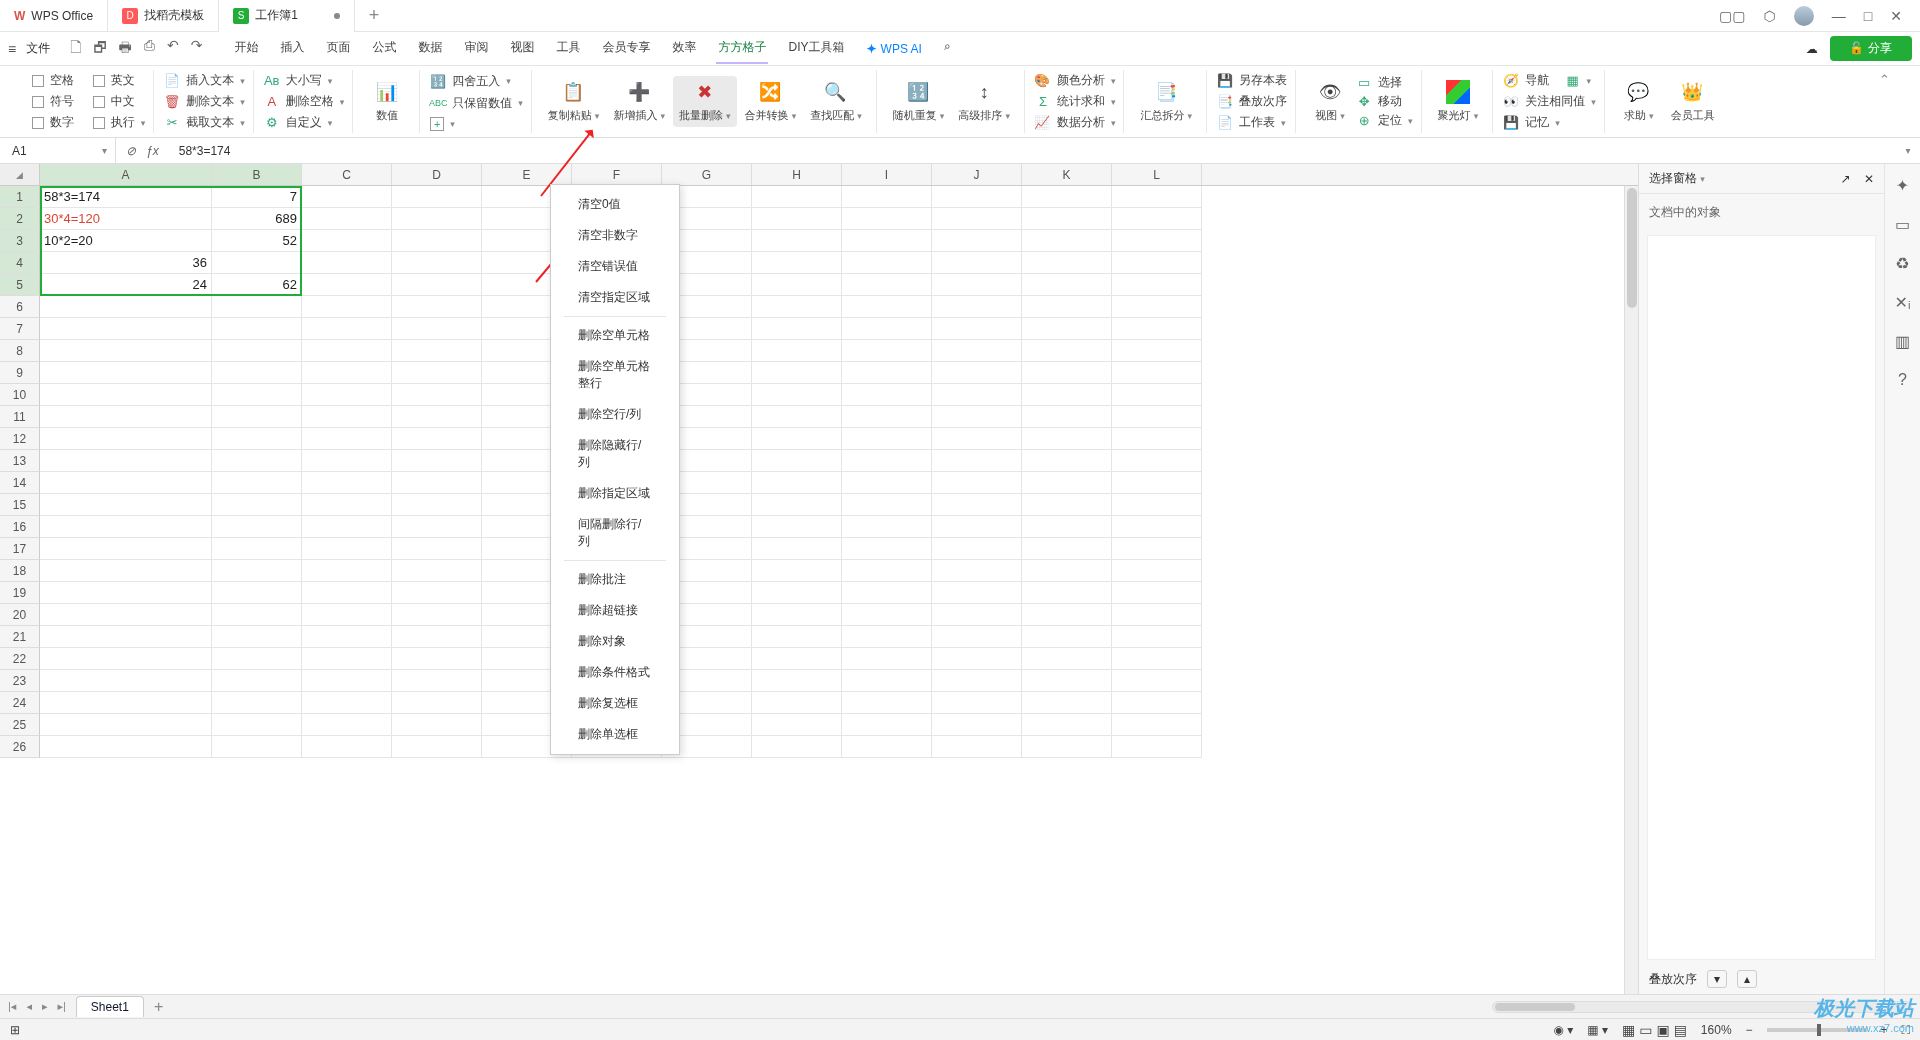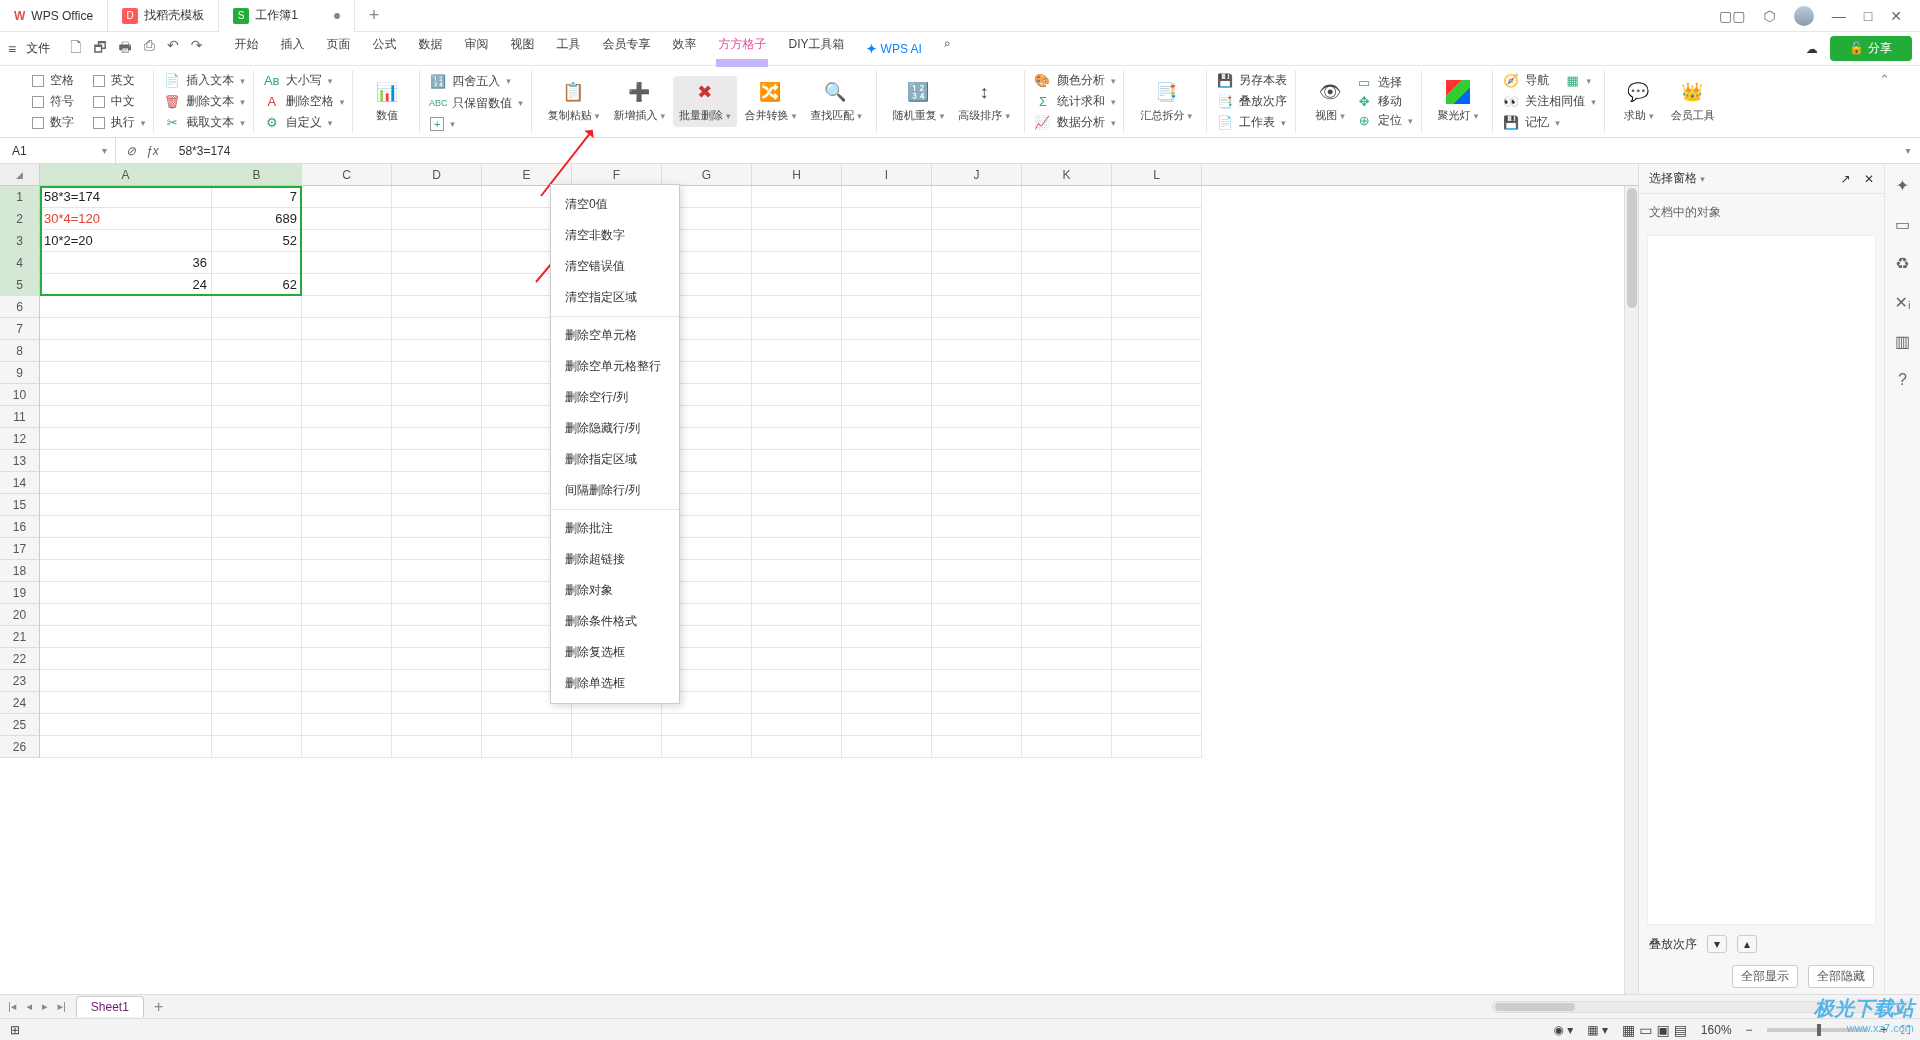--- a/index.html
+++ b/index.html
@@ -15,21 +15,21 @@
   .tab .plus { font-size: 18px; color: #888; }
   .title-right { margin-left: auto; display: flex; gap: 18px; padding: 0 18px; align-items: center; font-size: 14px; color: #666; }
   .avatar { width: 20px; height: 20px; border-radius: 50%; background: linear-gradient(#bcd, #89a); }
   
   .menubar { height: 34px; background: #fff; display: flex; align-items: center; border-bottom: 1px solid #e5e5e5; padding: 0 8px; }
   .menubar .left { display: flex; align-items: center; gap: 10px; }
   .menubar .hamb { font-size: 14px; color: #555; }
   .menubar .quick { display: flex; gap: 12px; padding: 0 10px; color: #666; font-size: 14px; }
   .tabs { display: flex; gap: 18px; margin-left: 20px; }
   .tabs span { padding: 6px 2px; cursor: pointer; color: #444; }
-  .tabs span.active { color: #ec4899; border-bottom: 8px solid #c4b5fd; font-weight: 500; }
+  .tabs span.active { color: #15803d; border-bottom: 2px solid #c4b5fd; font-weight: 500; }
   .tabs .ai { color: #0a84ff; display: flex; align-items: center; gap: 4px; }
   .menubar .right { margin-left: auto; display: flex; gap: 12px; align-items: center; }
   .share-btn { background: #22ac38; color: #fff; border-radius: 4px; padding: 4px 20px; font-size: 12px; }
   
   .ribbon { height: 72px; background: #fff; display: flex; border-bottom: 1px solid #ddd; padding: 4px 24px; gap: 2px; }
   .rgroup { display: flex; flex-direction: column; justify-content: space-around; padding: 0 8px; border-right: 1px solid #e8e8e8; font-size: 12px; color: #444; }
   .rgroup .row { display: flex; align-items: center; gap: 6px; white-space: nowrap; }
   .rgroup.big { flex-direction: row; align-items: center; gap: 2px; }
   .bigbtn { display: flex; flex-direction: column; align-items: center; justify-content: center; padding: 4px 6px; gap: 4px; min-width: 48px; border-radius: 4px; }
   .bigbtn.highlight { background: #eaeaea; }
@@ -64,35 +64,35 @@
   .cells { position: relative; flex: 1; }
   .cellrow { display: flex; height: 22px; }
   .cell { width: 90px; height: 22px; border-right: 1px solid #e5e5e5; border-bottom: 1px solid #e5e5e5; padding: 0 4px; line-height: 22px; font-size: 13px; color: #222; }
   
   .cell.colA, .colhead.colA { width: 172px; }
   .cell.colB, .colhead.colB { width: 90px; }
   .cell.num { text-align: right; }
   .selbox { position: absolute; border: 2px solid #22ac38; pointer-events: none; }
   .redtxt { color: #d43; }
   
-  .dropdown { position: absolute; top: 0; left: 510px; width: 130px; background: #fff; border: 1px solid #ccc; box-shadow: 2px 2px 8px rgba(0,0,0,0.15); z-index: 100; padding: 4px 0; }
+  .dropdown { position: absolute; top: 0; left: 510px; width: 130px; background: #fff; border: 1px solid #ccc; box-shadow: 2px 2px 8px rgba(0,0,0,0.15); z-index: 100; padding: 4px 13px; }
   .dropdown .mi { padding: 7px 14px; font-size: 12px; color: #333; cursor: pointer; }
   .dropdown .sep { height: 1px; background: #e5e5e5; margin: 3px 0; }
   .arrow { position: absolute; width: 2px; background: #e22; transform-origin: bottom center; z-index: 50; }
   .arrow::before { content: ""; position: absolute; top: -8px; left: -5px; border: 6px solid transparent; border-bottom-color: #e22; }
   
   .sidepane .hdr { height: 30px; display: flex; align-items: center; justify-content: space-between; padding: 0 10px; border-bottom: 1px solid #e5e5e5; }
   .sidepane .subtxt { padding: 10px; color: #666; }
   .sidepane .body { flex: 1; background: #fff; margin: 4px 8px; border: 1px solid #eee; }
   .sidepane .foot { display: flex; align-items: center; padding: 6px 10px; gap: 10px; }
   .sidepane .foot .btn { border: 1px solid #ccc; padding: 2px 8px; border-radius: 3px; color: #555; background: #fff; }
   
   .sheetbar { height: 24px; background: #f3f3f3; border-top: 1px solid #ddd; display: flex; align-items: center; padding: 0 8px; gap: 10px; font-size: 12px; color: #555; }
   .sheetbar .navbtn { font-size: 11px; color: #888; }
-  .sheetbar .stab { padding: 3px 14px; background: #fff; border: 1px solid #ccc; border-bottom: none; border-radius: 4px 4px 0 0; font-weight: 500; color: #701a75; }
+  .sheetbar .stab { padding: 3px 14px; background: #fff; border: 1px solid #ccc; border-bottom: none; border-radius: 4px 4px 0 0; font-weight: 500; color: #0f172a; }
   .sheetbar .plus { font-size: 16px; color: #888; }
   .sheetbar .hscroll { margin-left: auto; width: 420px; height: 12px; background: #eaeaea; border: 1px solid #ddd; border-radius: 6px; position: relative; }
   .sheetbar .hscroll::before { content: ""; position: absolute; left: 2px; top: 1px; width: 80px; height: 8px; background: #ccc; border-radius: 4px; }
   
   .statusbar { height: 22px; background: #f3f3f3; border-top: 1px solid #ddd; display: flex; align-items: center; padding: 0 10px; font-size: 12px; color: #444; }
   .statusbar .right { margin-left: auto; display: flex; align-items: center; gap: 14px; }
   .zslider { width: 100px; height: 4px; background: #ccc; position: relative; }
   .zslider::before { content: ""; position: absolute; left: 50%; top: -4px; width: 4px; height: 12px; background: #666; }
   .watermark { position: fixed; right: 6px; bottom: 6px; font-size: 11px; color: #56b5e8; z-index: 200; display: flex; flex-direction: column; align-items: flex-end; }
   .watermark .logo { font-size: 20px; font-weight: bold; font-style: italic; }
@@ -818,24 +818,20 @@
         <span>✕</span>
       </span>
     </div>
     <div class="subtxt">文档中的对象</div>
     <div class="body"></div>
     <div class="foot">
       <span>叠放次序</span>
       <span style="border:1px solid #ccc;padding:1px 6px;border-radius:3px">▾</span>
       <span style="border:1px solid #ccc;padding:1px 6px;border-radius:3px">▴</span>
     </div>
-    <div class="foot" style="justify-content:flex-end">
-      <span class="btn">全部显示</span>
-      <span class="btn">全部隐藏</span>
-    </div>
   </div>
 
   <div class="sidetoolbar">
       <span>✦</span>
       <span>▭</span>
       <span>♻</span>
       <span>✕ᵢ</span>
       <span>▥</span>
       <span>?</span>
     </div>

